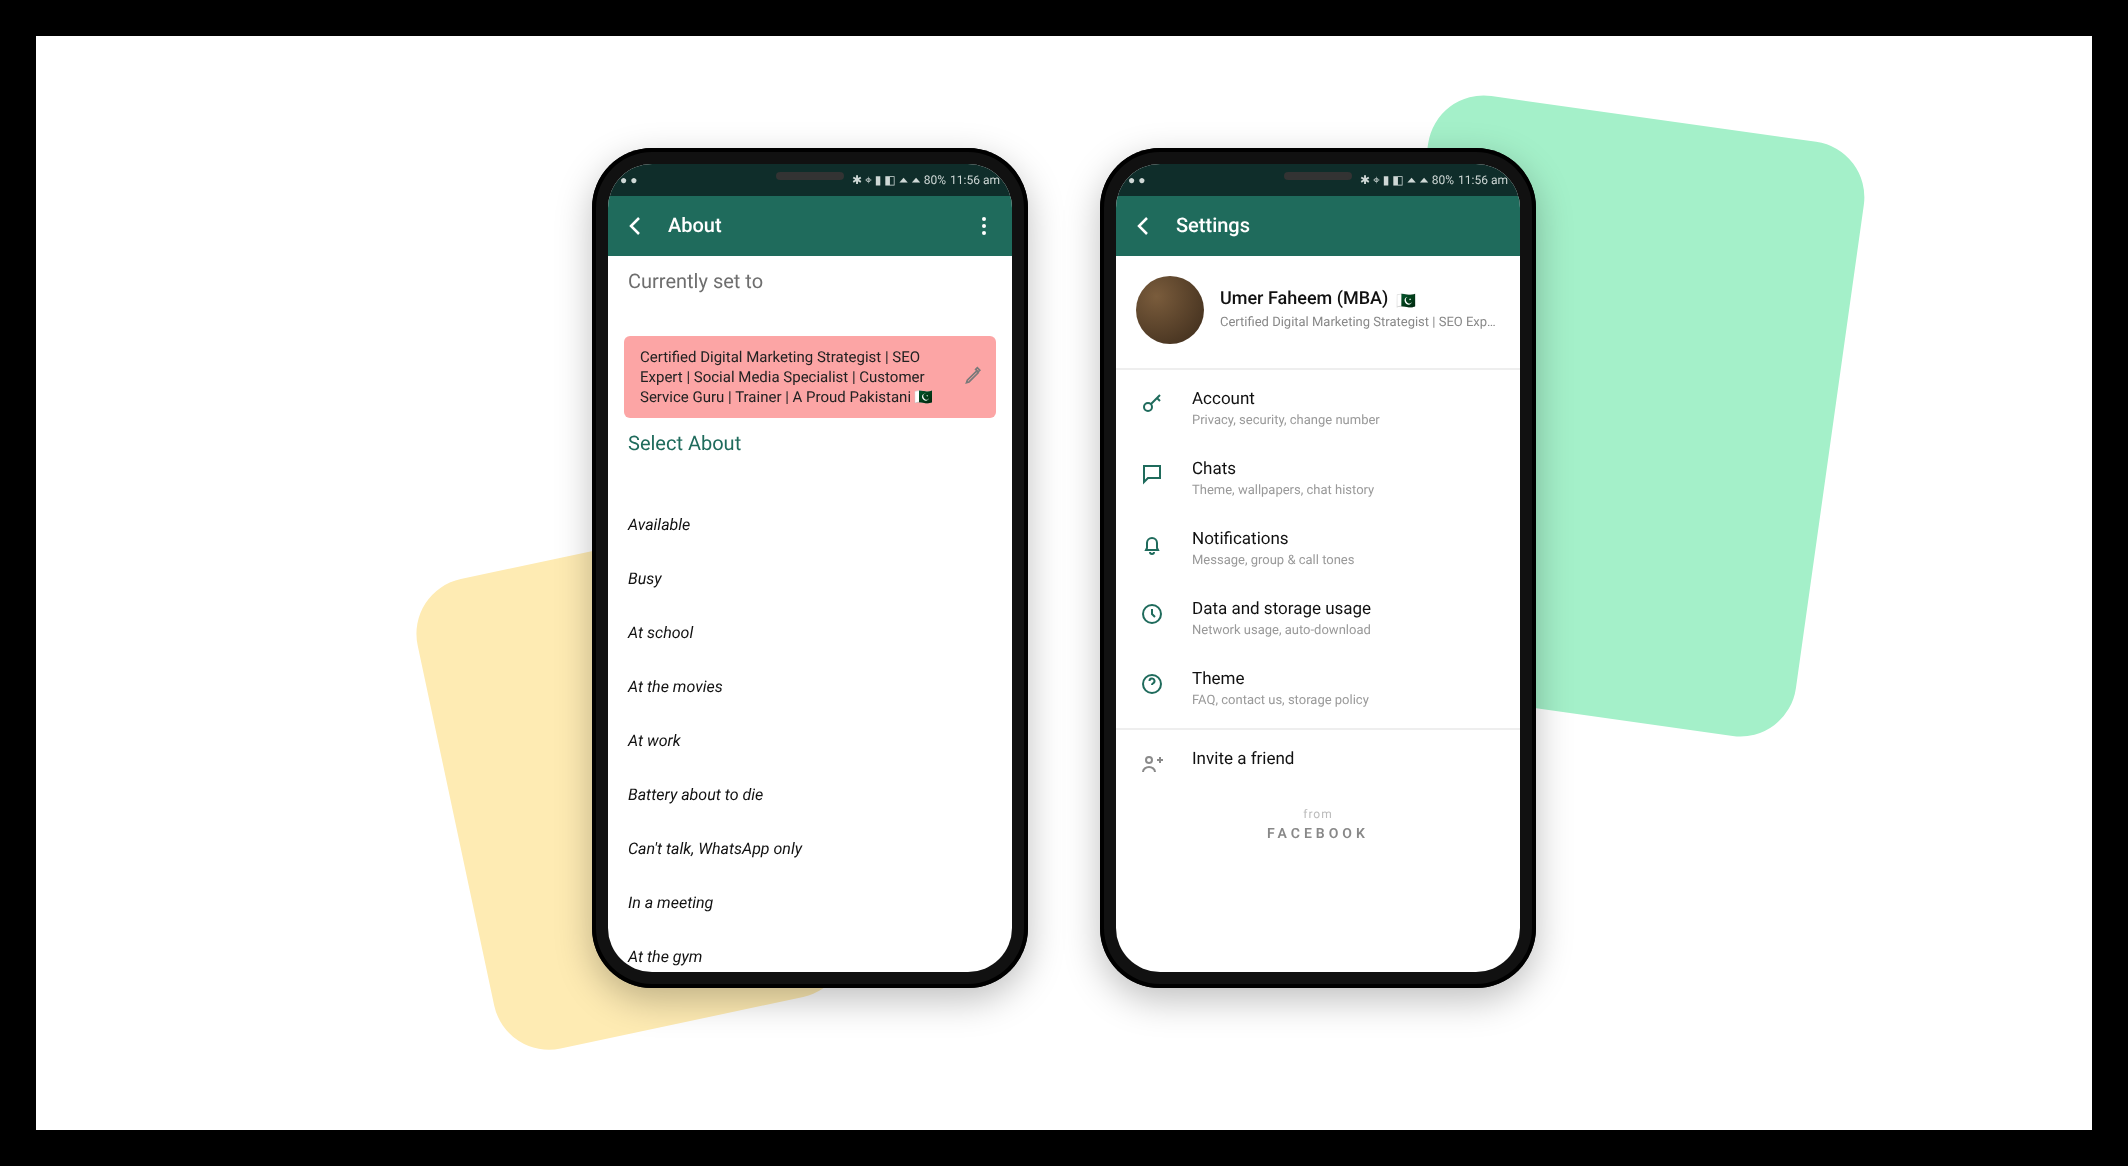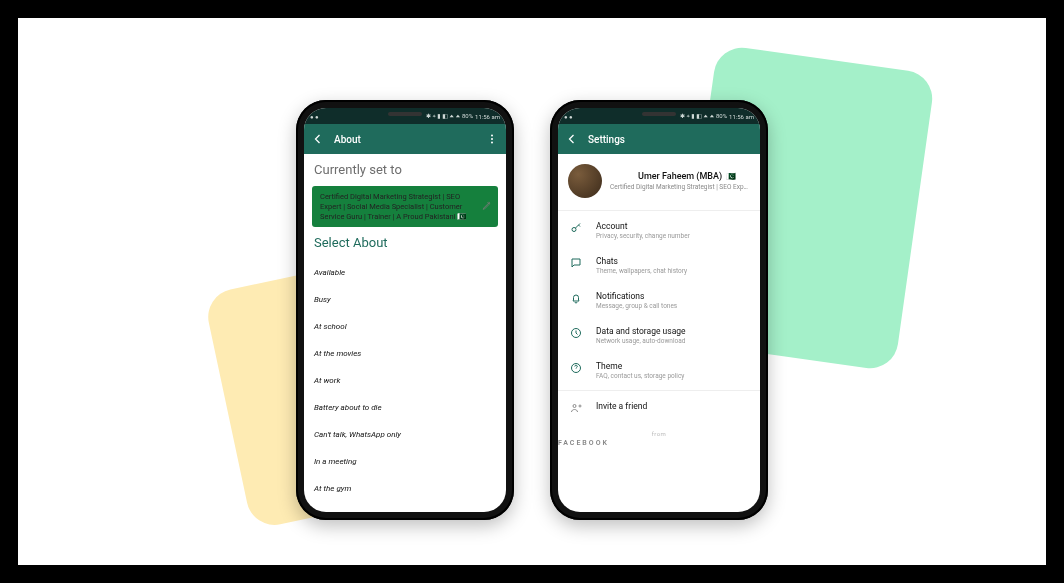--- a/index.html
+++ b/index.html
@@ -29,21 +29,21 @@
     transform: rotate(-12deg);
   }
   .blob-green {
     width: 220px; height: 300px;
     background: #a4f0c9;
     right: 130px; top: 40px;
     transform: rotate(8deg);
   }
   .phones {
     position: absolute;
-    left: 0; right: 0; top: 82px;
+    left: 0; right: 0; top: 56px;
     display: flex;
     justify-content: center;
     gap: 36px;
   }
   .phone {
     width: 218px;
     height: 420px;
     background: #111;
     border-radius: 30px;
     padding: 8px;
@@ -77,25 +77,25 @@
     background: #1f6b5c;
     color: #fff;
     display:flex;
     align-items:center;
     padding: 0 8px;
     gap: 10px;
   }
   .appbar .title { font-size: 10px; font-weight: 500; flex:1; }
   .appbar svg { display:block; }
   .content { flex:1; overflow:hidden; font-size:8px; color:#222; }
-  .section-label { color:#6e6e6e; font-size:13px; padding:8px 10px 9px; }
+  .section-label { color:#6e6e6e; font-size:10px; padding:8px 10px 21px; }
   .section-label.teal { color:#1f6b5c; font-weight:400;}
   .current-about {
     margin: 0 8px;
-    background:#15803d;
+    background:#fca5a5;
     border-radius:3px;
     padding: 6px 24px 6px 8px;
     position:relative;
     line-height:1.3;
     font-size:7.5px;
     color:#222;
   }
   .current-about .edit {
     position:absolute; right:6px; top:50%; transform:translateY(-50%);
     color:#7a7a7a;
@@ -111,37 +111,37 @@
 
   
   .profile-row {
     display:flex; align-items:center; gap:8px; padding:10px;
   }
   .avatar {
     width:34px; height:34px; border-radius:50%;
     background: radial-gradient(circle at 30% 30%, #7a5c3c, #3b2a1a);
     flex-shrink:0;
   }
-  .profile-text .name { font-size:9px; font-weight:500; color:#111; display:flex; align-items:center; gap:4px;margin-left:28px;}
+  .profile-text .name { font-size:9px; font-weight:500; color:#111; display:flex; align-items:center; gap:4px;}
   .profile-text .sub  { font-size:6.5px; color:#888; margin-top:2px; max-width:140px; overflow:hidden; text-overflow:ellipsis; white-space:nowrap;}
   .flag { font-size:8px; }
   .settings-item {
     display:flex; gap:12px; padding:8px 12px;
     align-items:flex-start;
   }
   .settings-item .ico { width:14px; color:#1f6b5c; flex-shrink:0; margin-top:1px;}
   .settings-item .ico.grey { color:#8a8a8a; }
   .settings-item .txt .t { font-size:8.5px; color:#111; }
   .settings-item .txt .s { font-size:6.5px; color:#999; margin-top:1px; }
   .footer-from {
     text-align:center; font-size:6px; color:#bbb; letter-spacing:.5px;
     padding: 6px 0 2px;
   }
   .footer-brand {
-    font-size:7px; color:#888; letter-spacing:2px; font-weight:600;
+    text-align:center; font-size:7px; color:#888; letter-spacing:2px; font-weight:600;
     padding-bottom:6px;
   }
   .thin-divider { height:1px; background:#eee; margin: 2px 0; }
 </style>
 </head>
 <body>
 
 <div class="canvas">
   <div class="blob blob-yellow"></div>
   <div class="blob blob-green"></div>

